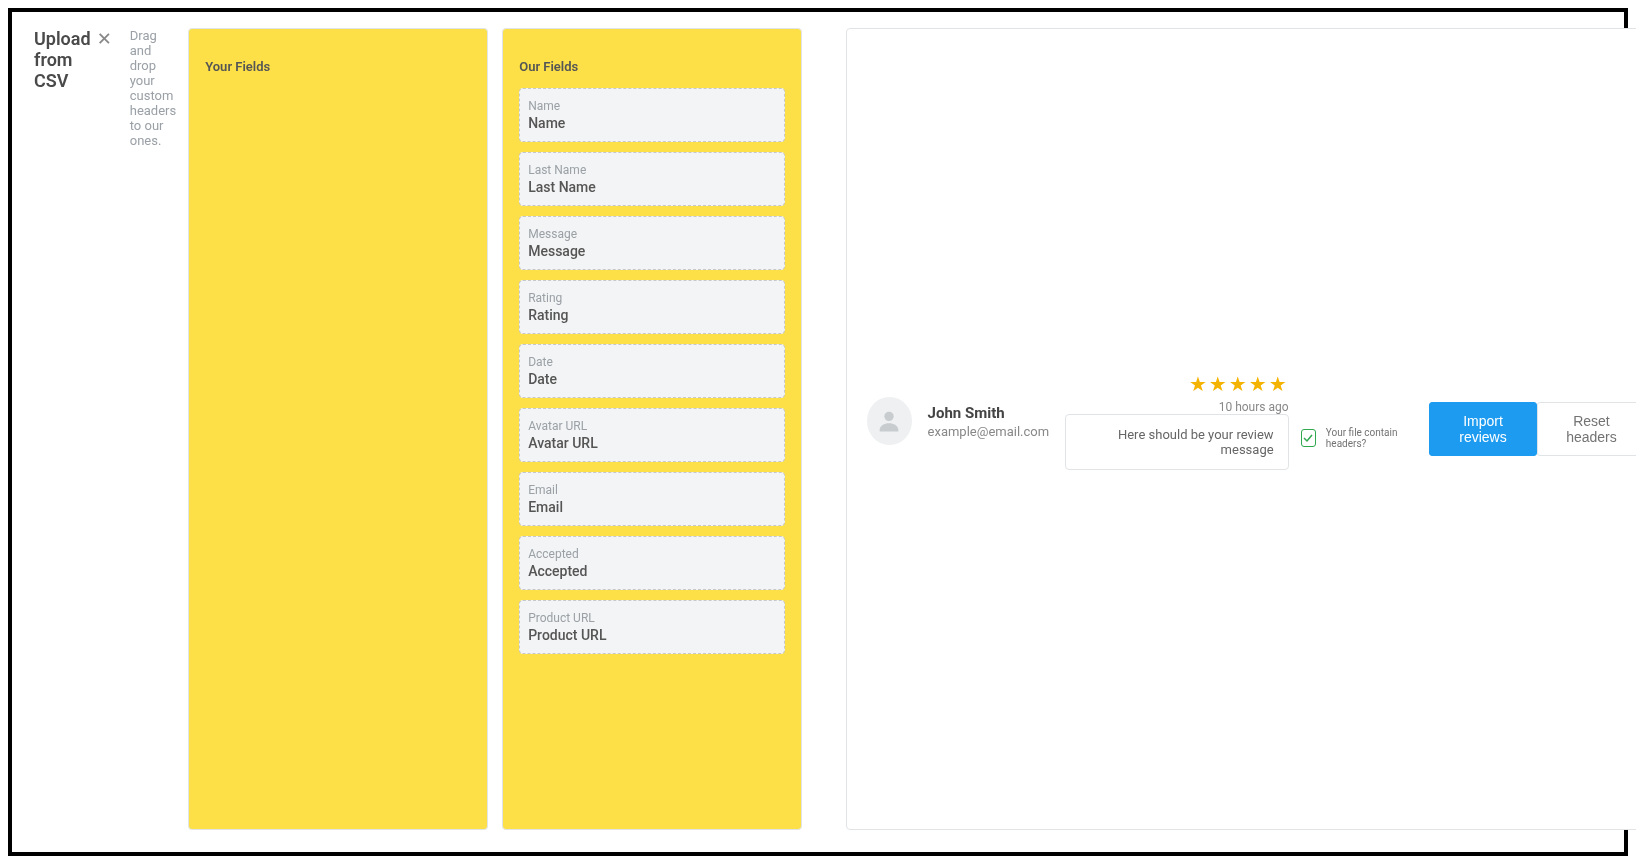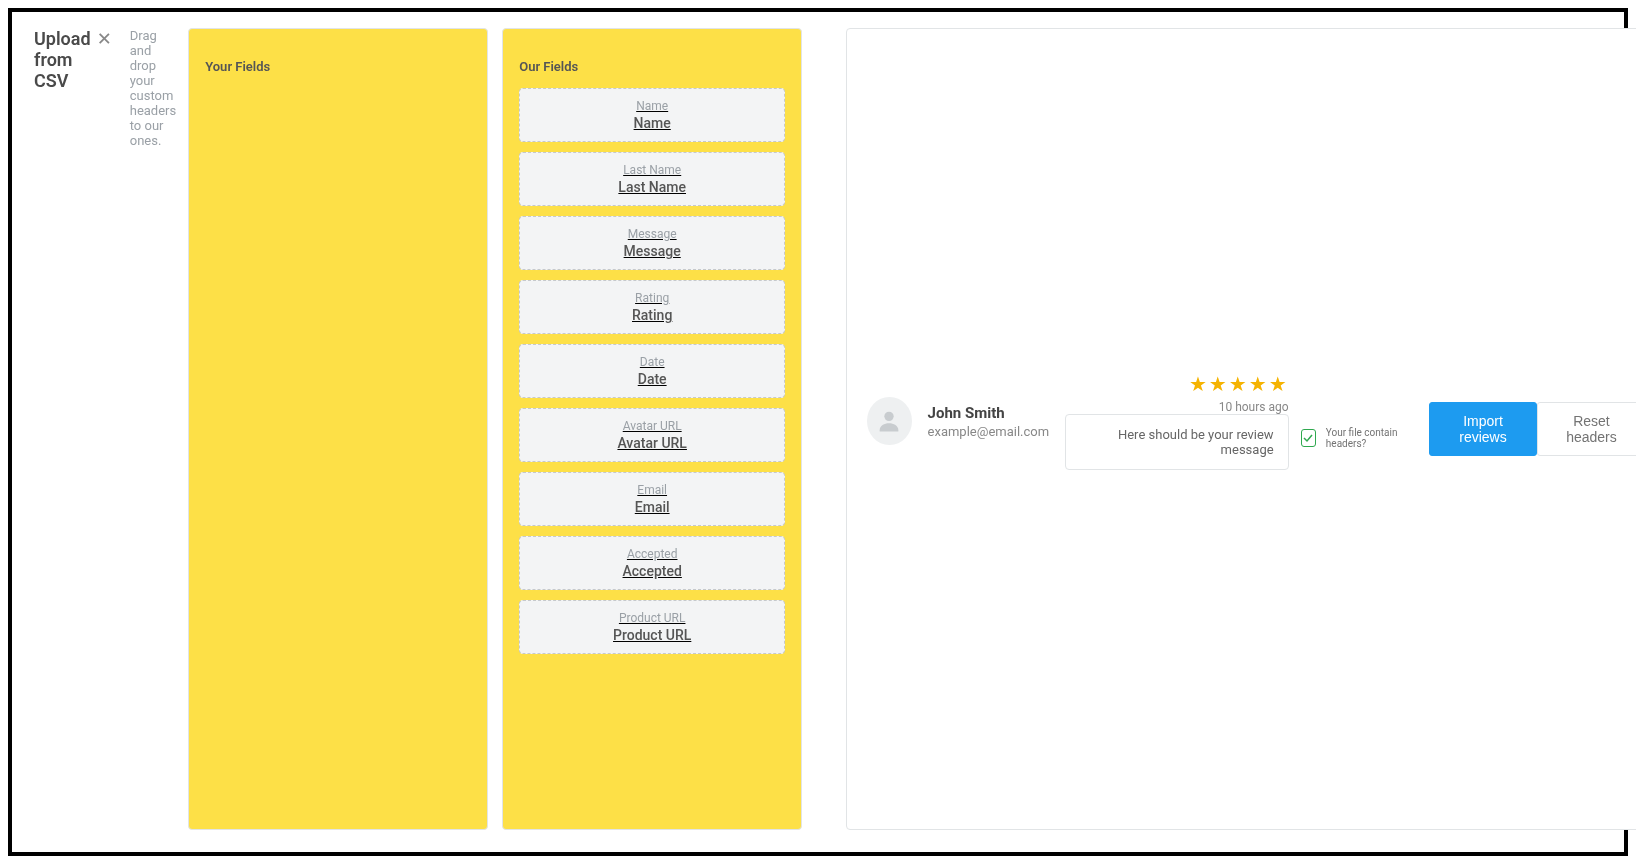--- a/index.html
+++ b/index.html
@@ -69,24 +69,22 @@
     font-size: 13px;
     font-weight: 600;
     color: #555;
     margin-bottom: 14px;
   }
   .field-slot {
     border: 1px dashed #c6c9cc;
     border-radius: 4px;
     background: #f3f4f5;
     margin-bottom: 10px;
-    text-align: center;
     padding: 10px 8px;
     cursor: grab;
-    text-decoration: underline;
   }
   .field-label {
     font-size: 12px;
     color: #9aa0a6;
     margin-bottom: 2px;
   }
   .field-value {
     font-size: 14px;
     color: #555;
     font-weight: 500;

